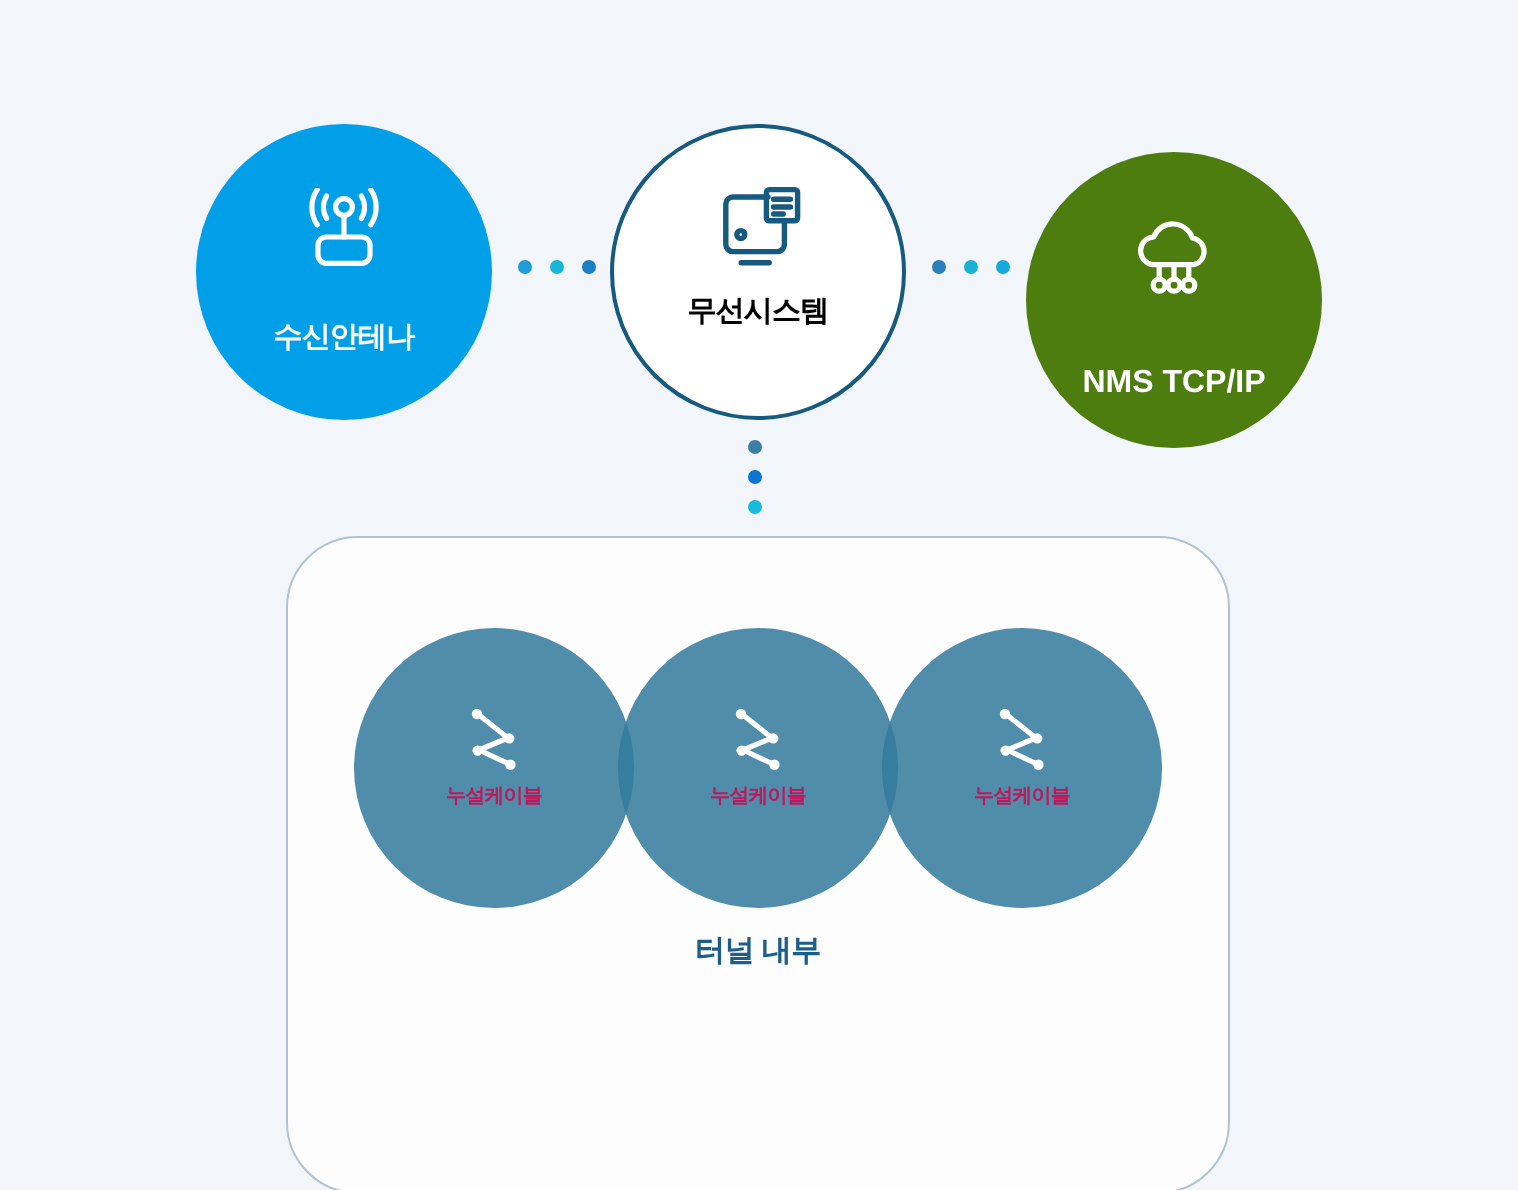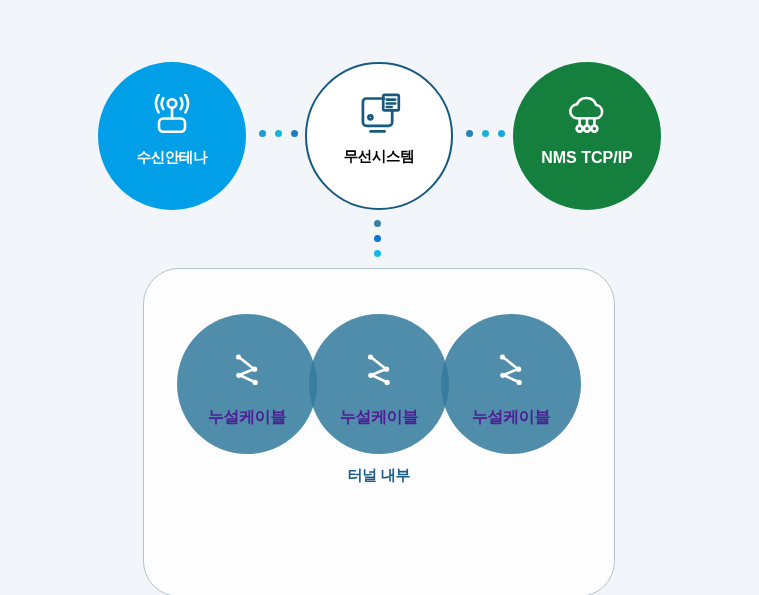--- a/index.html
+++ b/index.html
@@ -47,36 +47,38 @@
     font-weight: bold;
     letter-spacing: -0.4px;
     line-height: 1;
     white-space: nowrap;
   }
 
   #node-antenna {
     left: 98px;
     top: 62px;
     background: #009fe8;
+    gap: 12px;
   }
   #node-antenna .node-label { color: #ffffff; }
 
   #node-wireless {
     left: 305px;
     top: 62px;
     background: #ffffff;
     border: 2.5px solid #165a80;
   }
   #node-wireless .node-icon { margin-top: 26px; }
   #node-wireless .node-label { color: #000000; }
 
   #node-nms {
     left: 513px;
-    top: 62px;
-    background: #15803d;
+    top: 76px;
+    background: #4d7c0f;
+    gap: 20px;
   }
   #node-nms .node-label {
     color: #ffffff;
     font-size: 16px;
     letter-spacing: 0;
   }
 
   
   .dots-h {
     position: absolute;
@@ -145,24 +147,24 @@
     top: 314px;
   }
   .cable-node .cable-icon {
     margin-top: 33px;
     height: 44px;
     display: flex;
     align-items: center;
     justify-content: center;
   }
   .cable-node .cable-label {
-    margin-top: 16px;
-    font-size: 16px;
+    margin-top: 0;
+    font-size: 10px;
     font-weight: bold;
-    color: #4c1d95;
+    color: #be185d;
     letter-spacing: -0.4px;
     white-space: nowrap;
   }
   #cable-1 { left: 177px; }
   #cable-2 { left: 309px; }
   #cable-3 { left: 441px; }
 </style>
 </head>
 <body>
 

